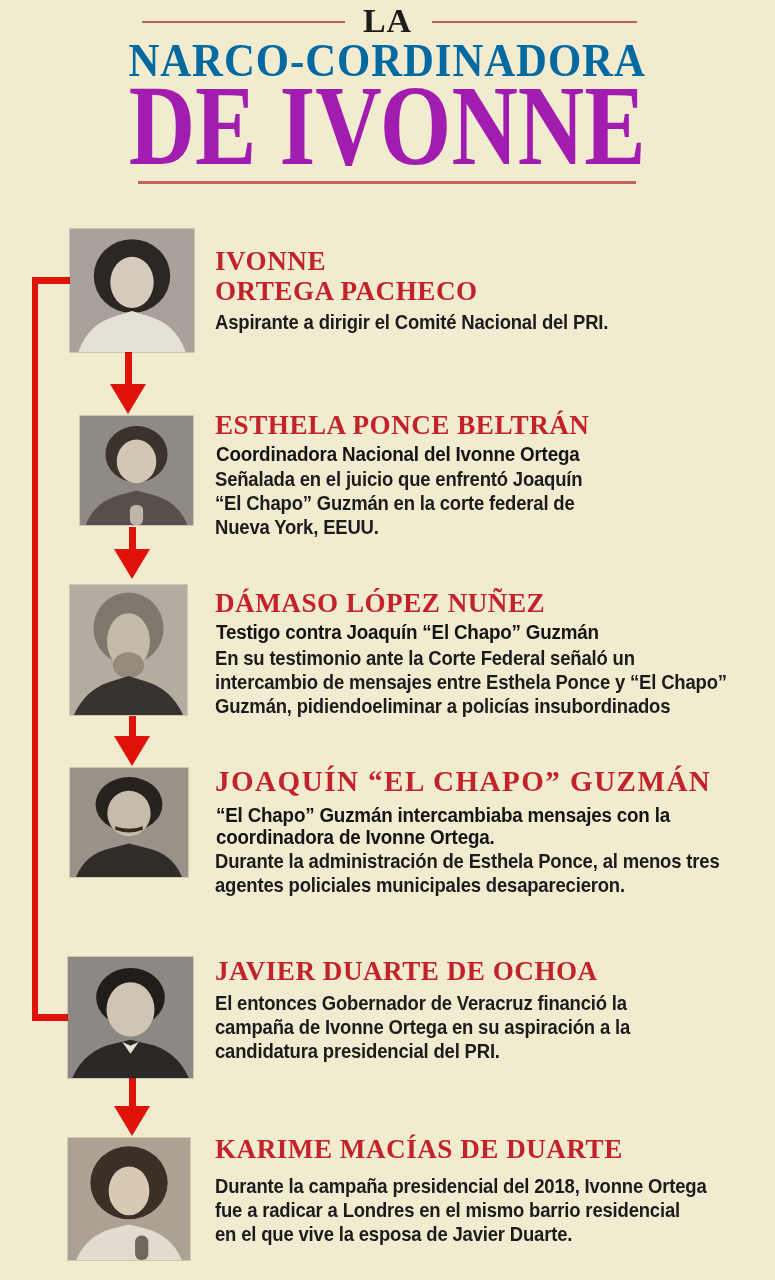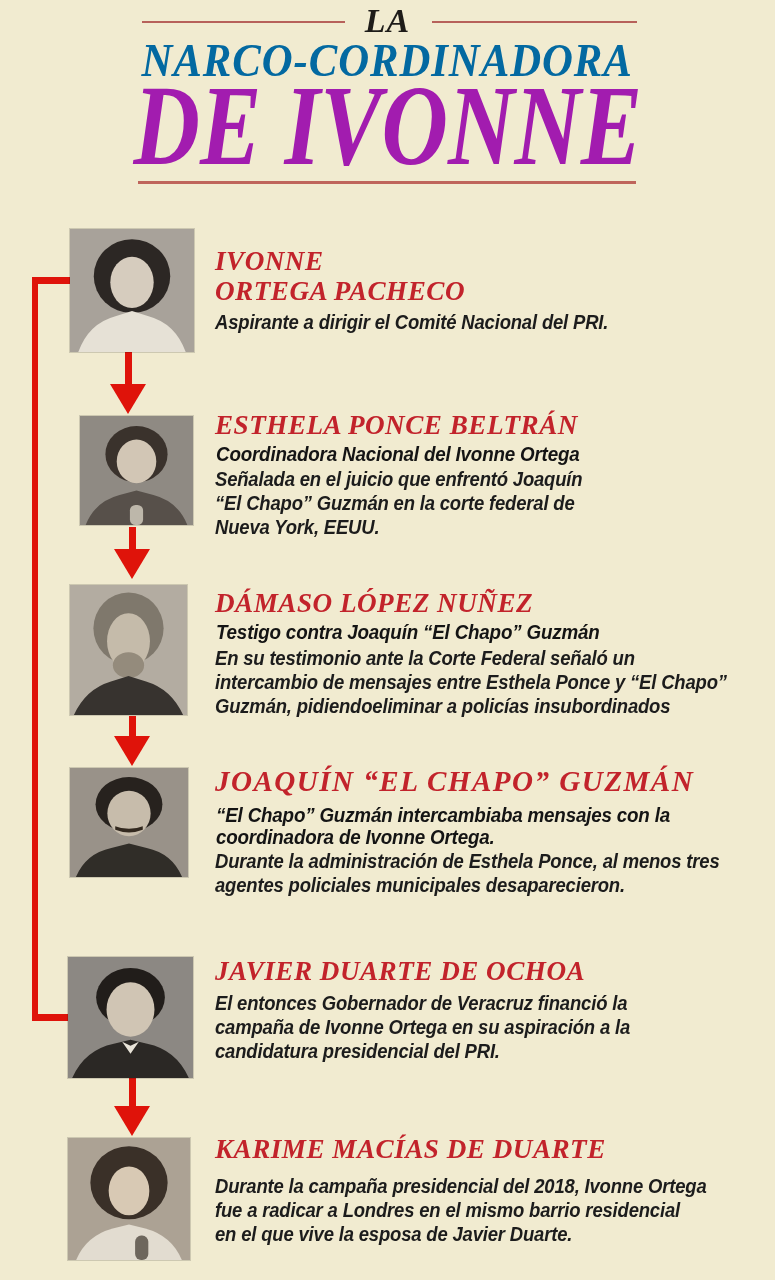--- a/index.html
+++ b/index.html
@@ -1,21 +1,20 @@
 <!DOCTYPE html>
 <html><head>
 <meta charset="utf-8">
 <style>
   html,body { margin:0; padding:0; }
   body { background:#e8e2c6; }
   .page {
     position:relative; width:775px; height:1280px; margin:0 auto;
     background:#f1ebd0; overflow:hidden;
     font-family:"Liberation Sans", sans-serif;
-    font-style:italic;
   }
   
   .title-la {
     position:absolute; top:2px; left:0; width:100%; text-align:center;
     font-family:"Liberation Serif", serif; font-weight:700;
     font-size:34px; line-height:38px; letter-spacing:1px; color:#1e1c19;
   }
   .la-rule { position:absolute; height:2px; background:#b7615a; top:21px; }
   .la-rule.left  { left:142px; width:203px; }
   .la-rule.right { left:432px; width:205px; }

